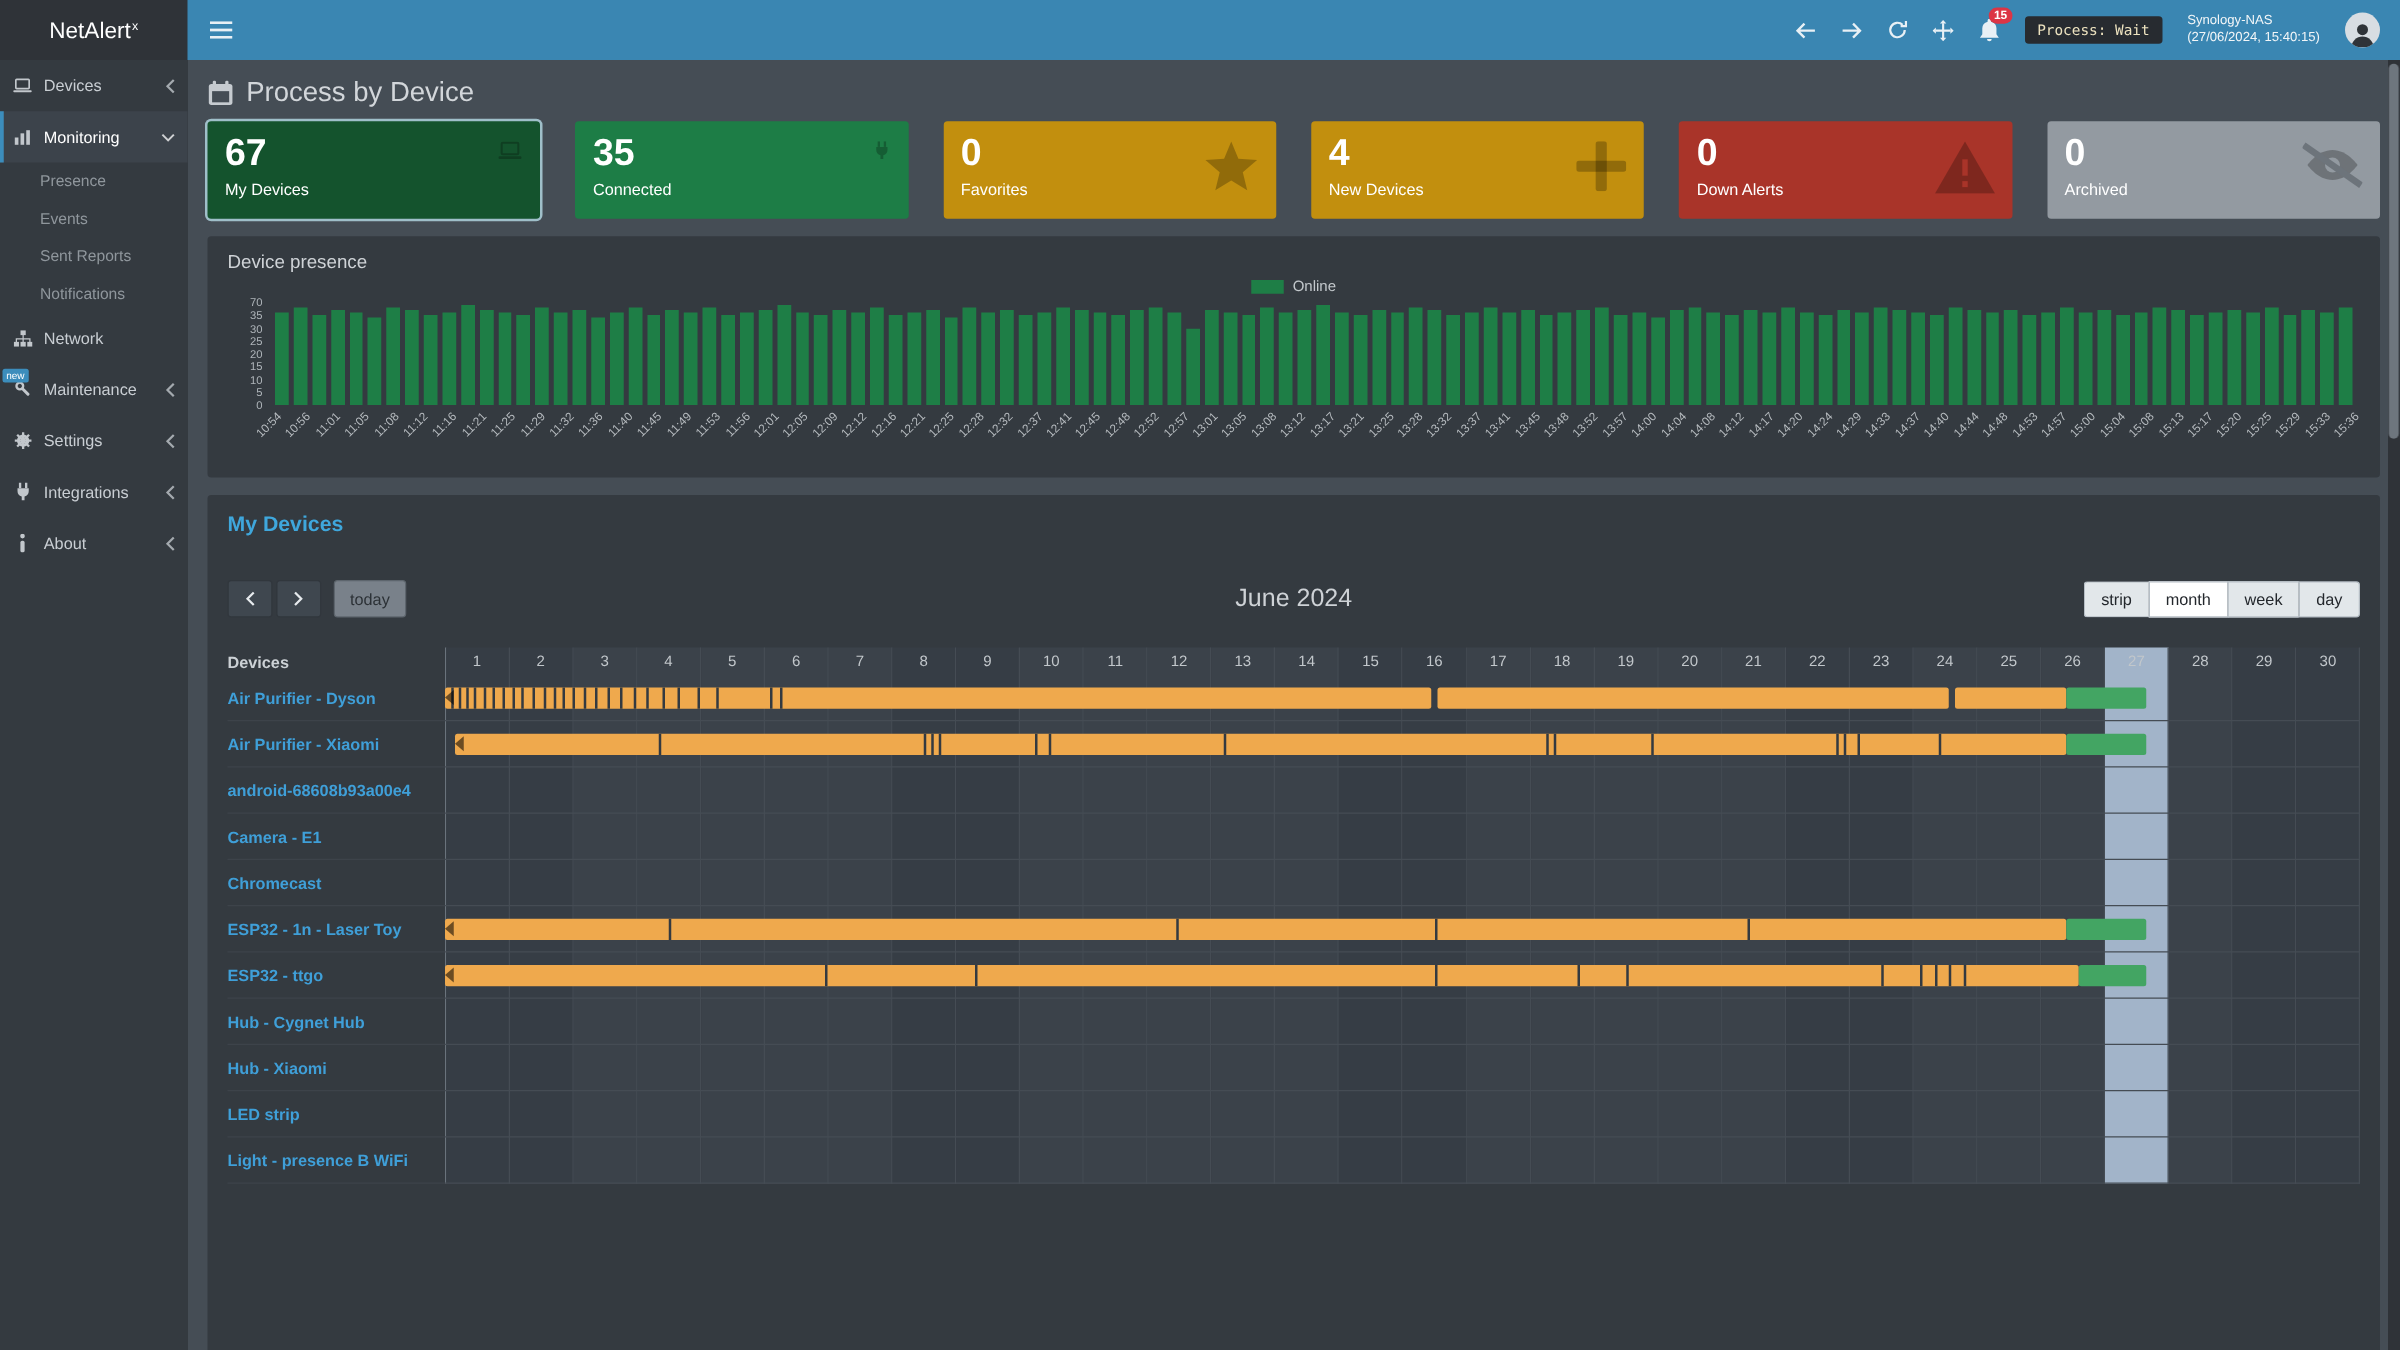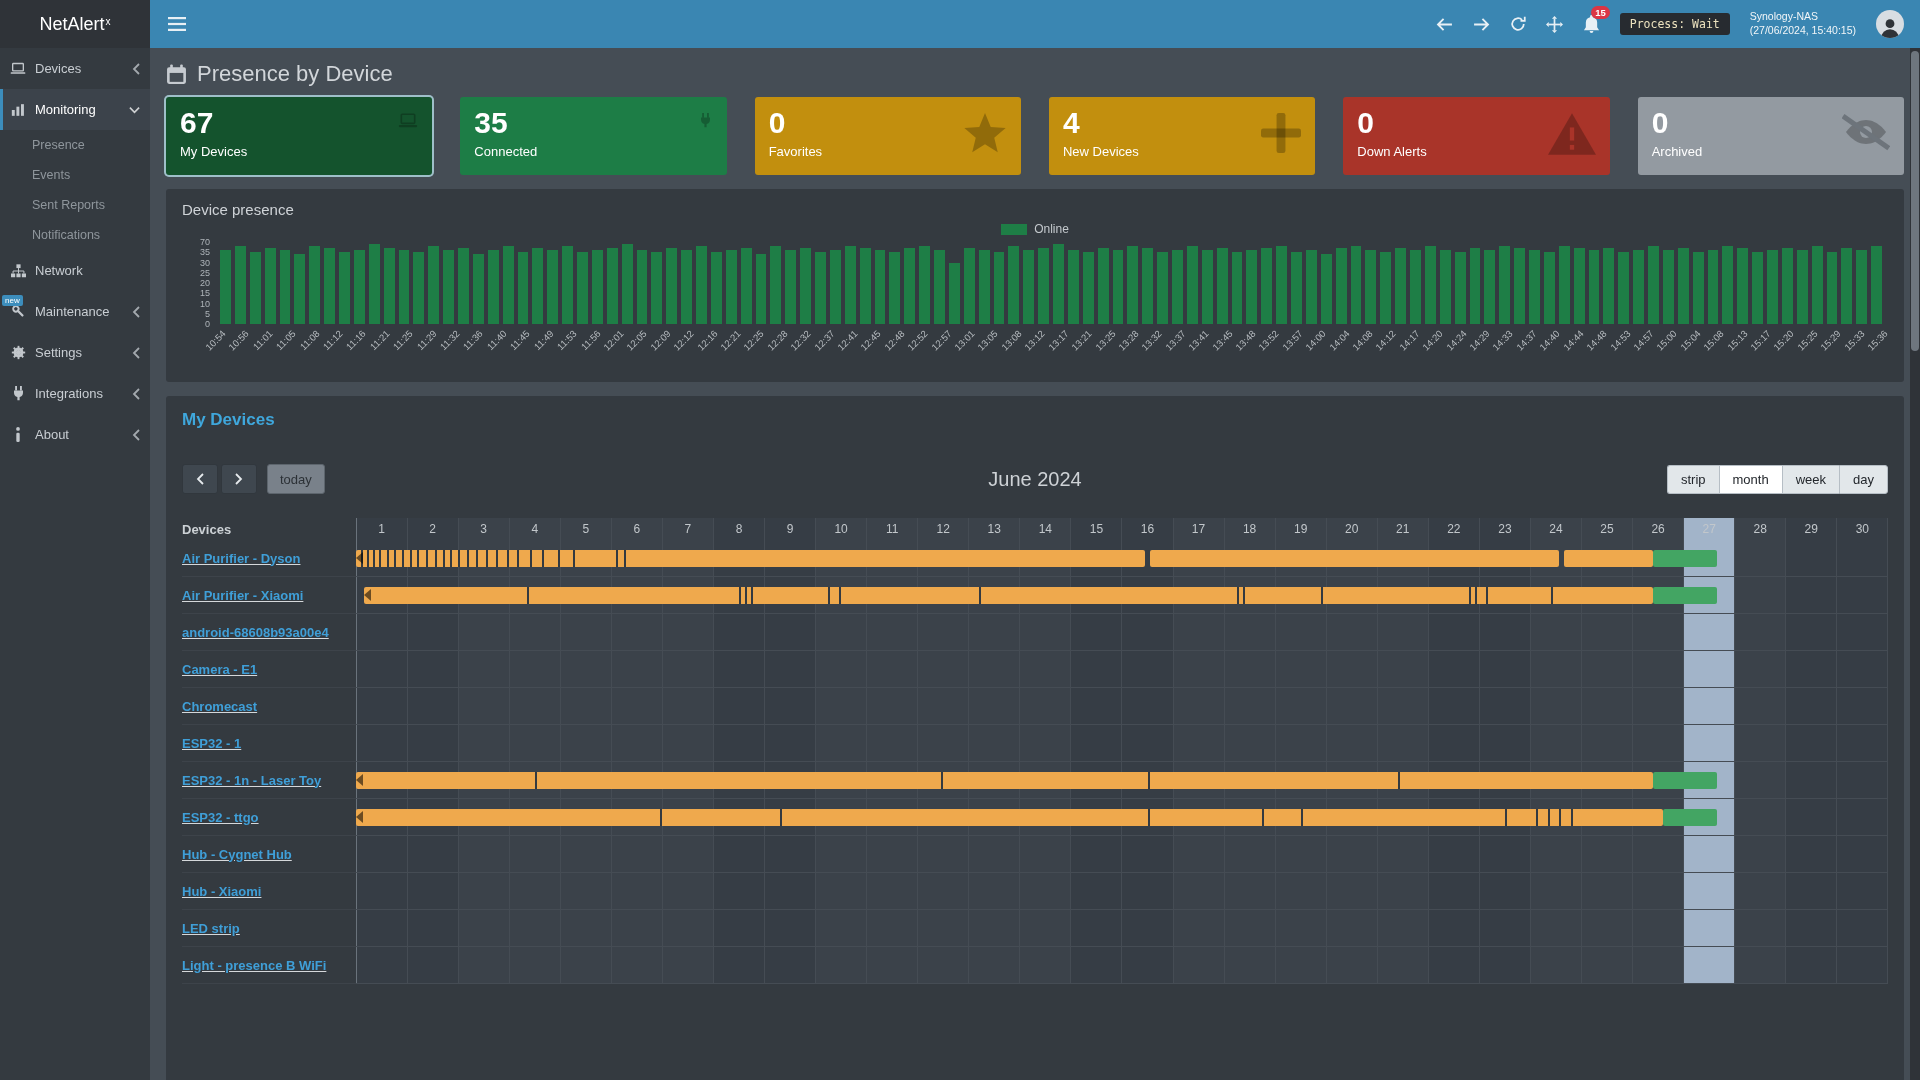--- a/index.html
+++ b/index.html
@@ -94,21 +94,21 @@
   .cal-grid { margin-top:24px; position:relative; }
   .cal-colbg { position:absolute; left:174px; right:0; top:0; bottom:0; display:flex;
     border-left:1px solid #6a737c; }
   .colcell { flex:1; border-right:1px solid #454c54; background:#3b424a; }
   .colcell.weekend { background:#363d45; }
   .colcell.today { background:#a2b4c9; }
   .cal-content { position:relative; }
   .cal-head { display:flex; height:22px; align-items:center; }
   .head-devices { width:174px; font-weight:700; font-size:13px; color:#ccd1d5; }
   .head-day { flex:1; text-align:center; font-size:12px; color:#c2c7cb; }
-  .cal-row { display:flex; height:37px;text-decoration:underline; }
+  .cal-row { display:flex; height:37px; }
   .row-name { width:174px; display:flex; align-items:center; font-size:13px; font-weight:700;
     color:#3f9fd8; border-bottom:1px solid #3d434a; cursor:pointer; padding-right:4px;
     white-space:nowrap; overflow:hidden; }
   .row-timeline { flex:1; position:relative; border-bottom:1px solid #454c54; }
   .gbar { position:absolute; top:10px; height:17px; border-radius:2px; cursor:pointer; }
   .gtick { position:absolute; top:10px; height:17px; width:2px; background:#343a40; }
   .garrow { position:absolute; top:12px; width:0; height:0; border-top:6px solid transparent;
     border-bottom:6px solid transparent; border-right:7px solid rgba(0,0,0,.55); }
 
   
@@ -310,21 +310,21 @@
     <span class="icon">
         <svg width="21" height="21" viewBox="0 0 20 20">
           <g fill="currentColor">
             <rect x="1" y="3" width="18" height="16" rx="2"></rect>
             <rect x="4" y="0.5" width="2.5" height="5" rx="1"></rect>
             <rect x="13.5" y="0.5" width="2.5" height="5" rx="1"></rect>
           </g>
           <rect x="3.5" y="8.5" width="13" height="8.5" fill="#454d55"></rect>
         </svg>
       </span>
-    <span>Presence by Device</span>
+    <span>Process by Device</span>
   </div>
 
   <div class="cards">
       <div class="card selected" style="background: #14532d;">
         <div class="card-value">67</div>
         <div class="card-label">My Devices</div>
         <span class="icon card-icon">
           <svg width="20" height="15" viewBox="0 0 24 18">
             <rect x="4" y="1.5" width="16" height="11" rx="1" fill="none" stroke="currentColor" stroke-width="2"></rect>
             <rect x="1" y="14.5" width="22" height="2.5" rx="1" fill="currentColor"></rect>
@@ -756,24 +756,20 @@
             </div>
             <div class="cal-row">
               <div class="row-name">Camera - E1</div>
               <div class="row-timeline"></div>
             </div>
             <div class="cal-row">
               <div class="row-name">Chromecast</div>
               <div class="row-timeline"></div>
             </div>
             <div class="cal-row">
-              <div class="row-name">ESP32 - 1</div>
-              <div class="row-timeline"></div>
-            </div>
-            <div class="cal-row">
               <div class="row-name">ESP32 - 1n - Laser Toy</div>
               <div class="row-timeline">
                 <div class="gbar" style="left: 0%; width: 84.6667%; background: rgb(239, 169, 77);"></div>
                 <div class="gtick" style="left: 11.6667%;"></div>
                 <div class="gtick" style="left: 38.1667%;"></div>
                 <div class="gtick" style="left: 51.6667%;"></div>
                 <div class="gtick" style="left: 68%;"></div>
                 <div class="gbar" style="left: 84.6667%; width: 4.16667%; background: rgb(67, 165, 99);"></div>
                 <div class="garrow" style="left: 0%;"></div>
               </div>

